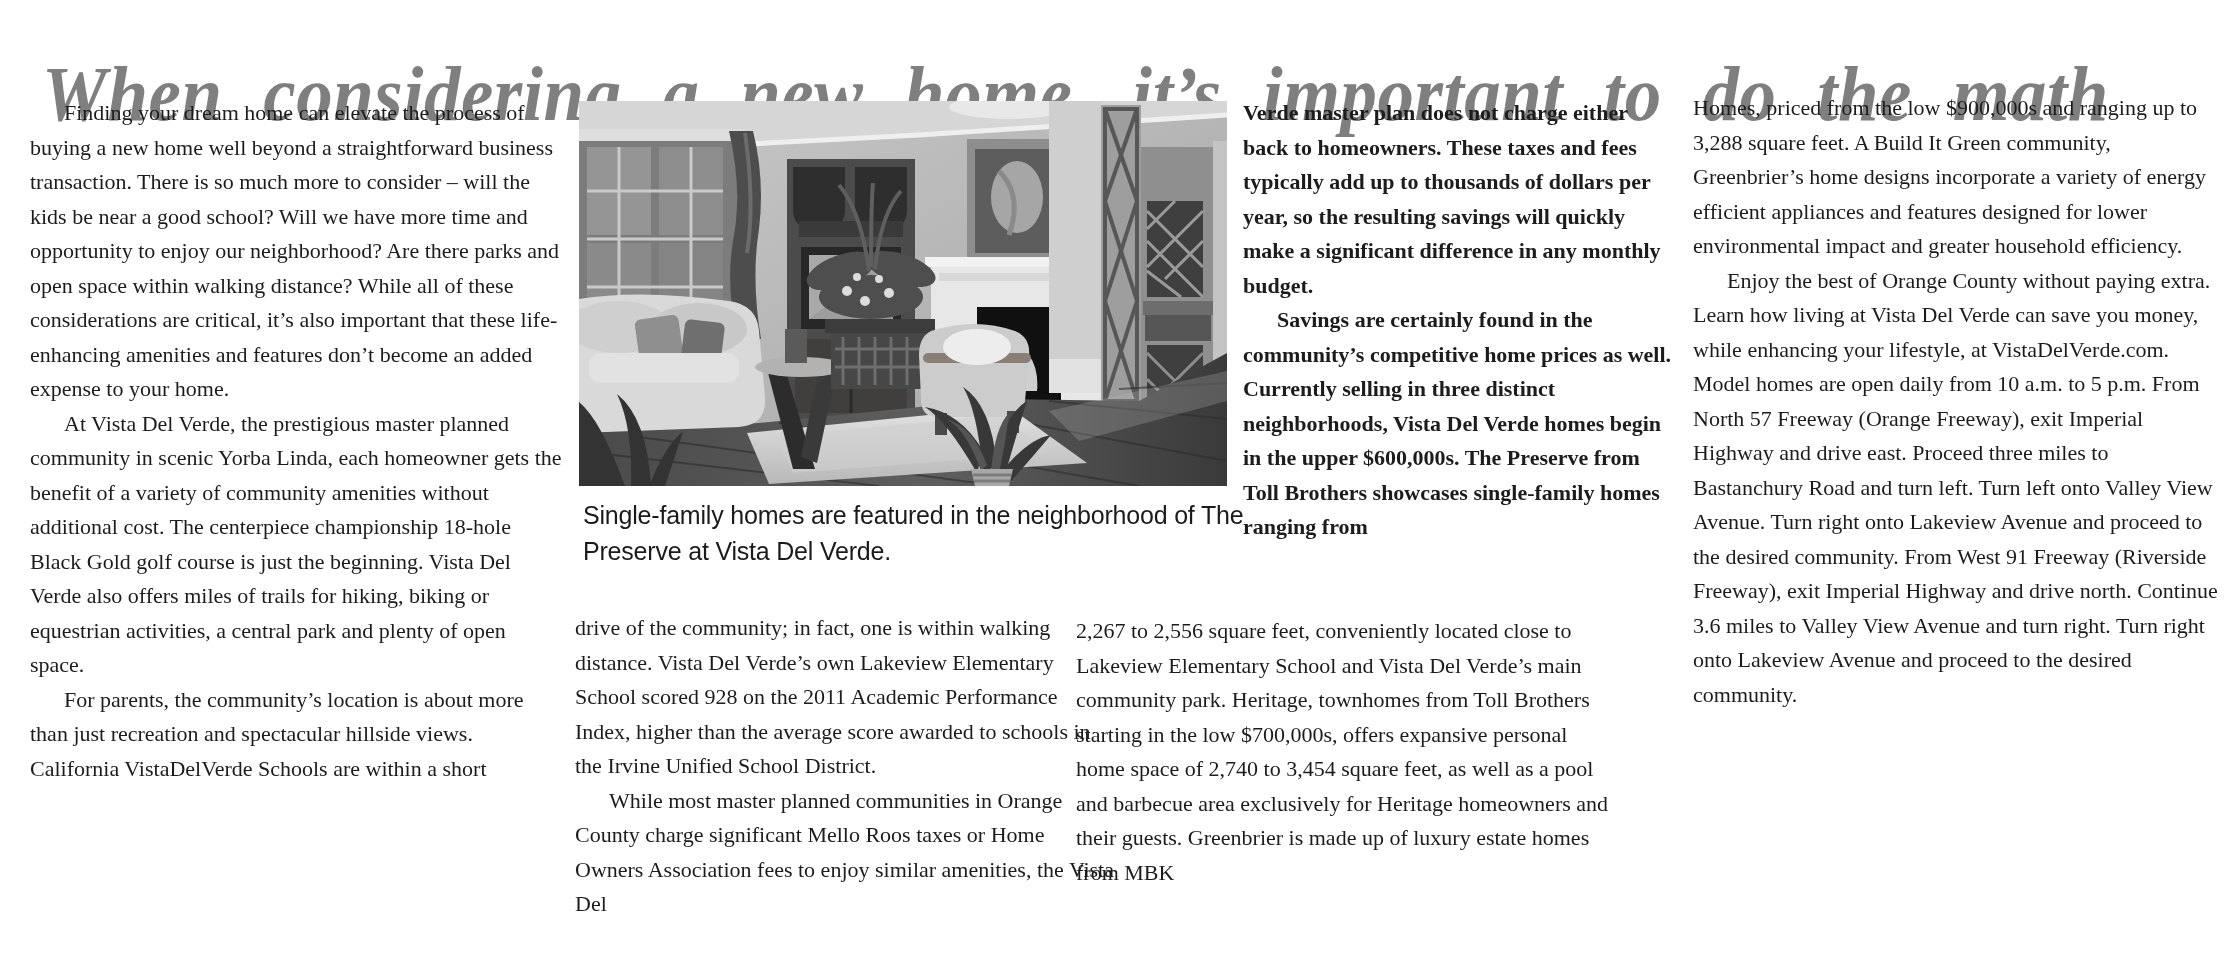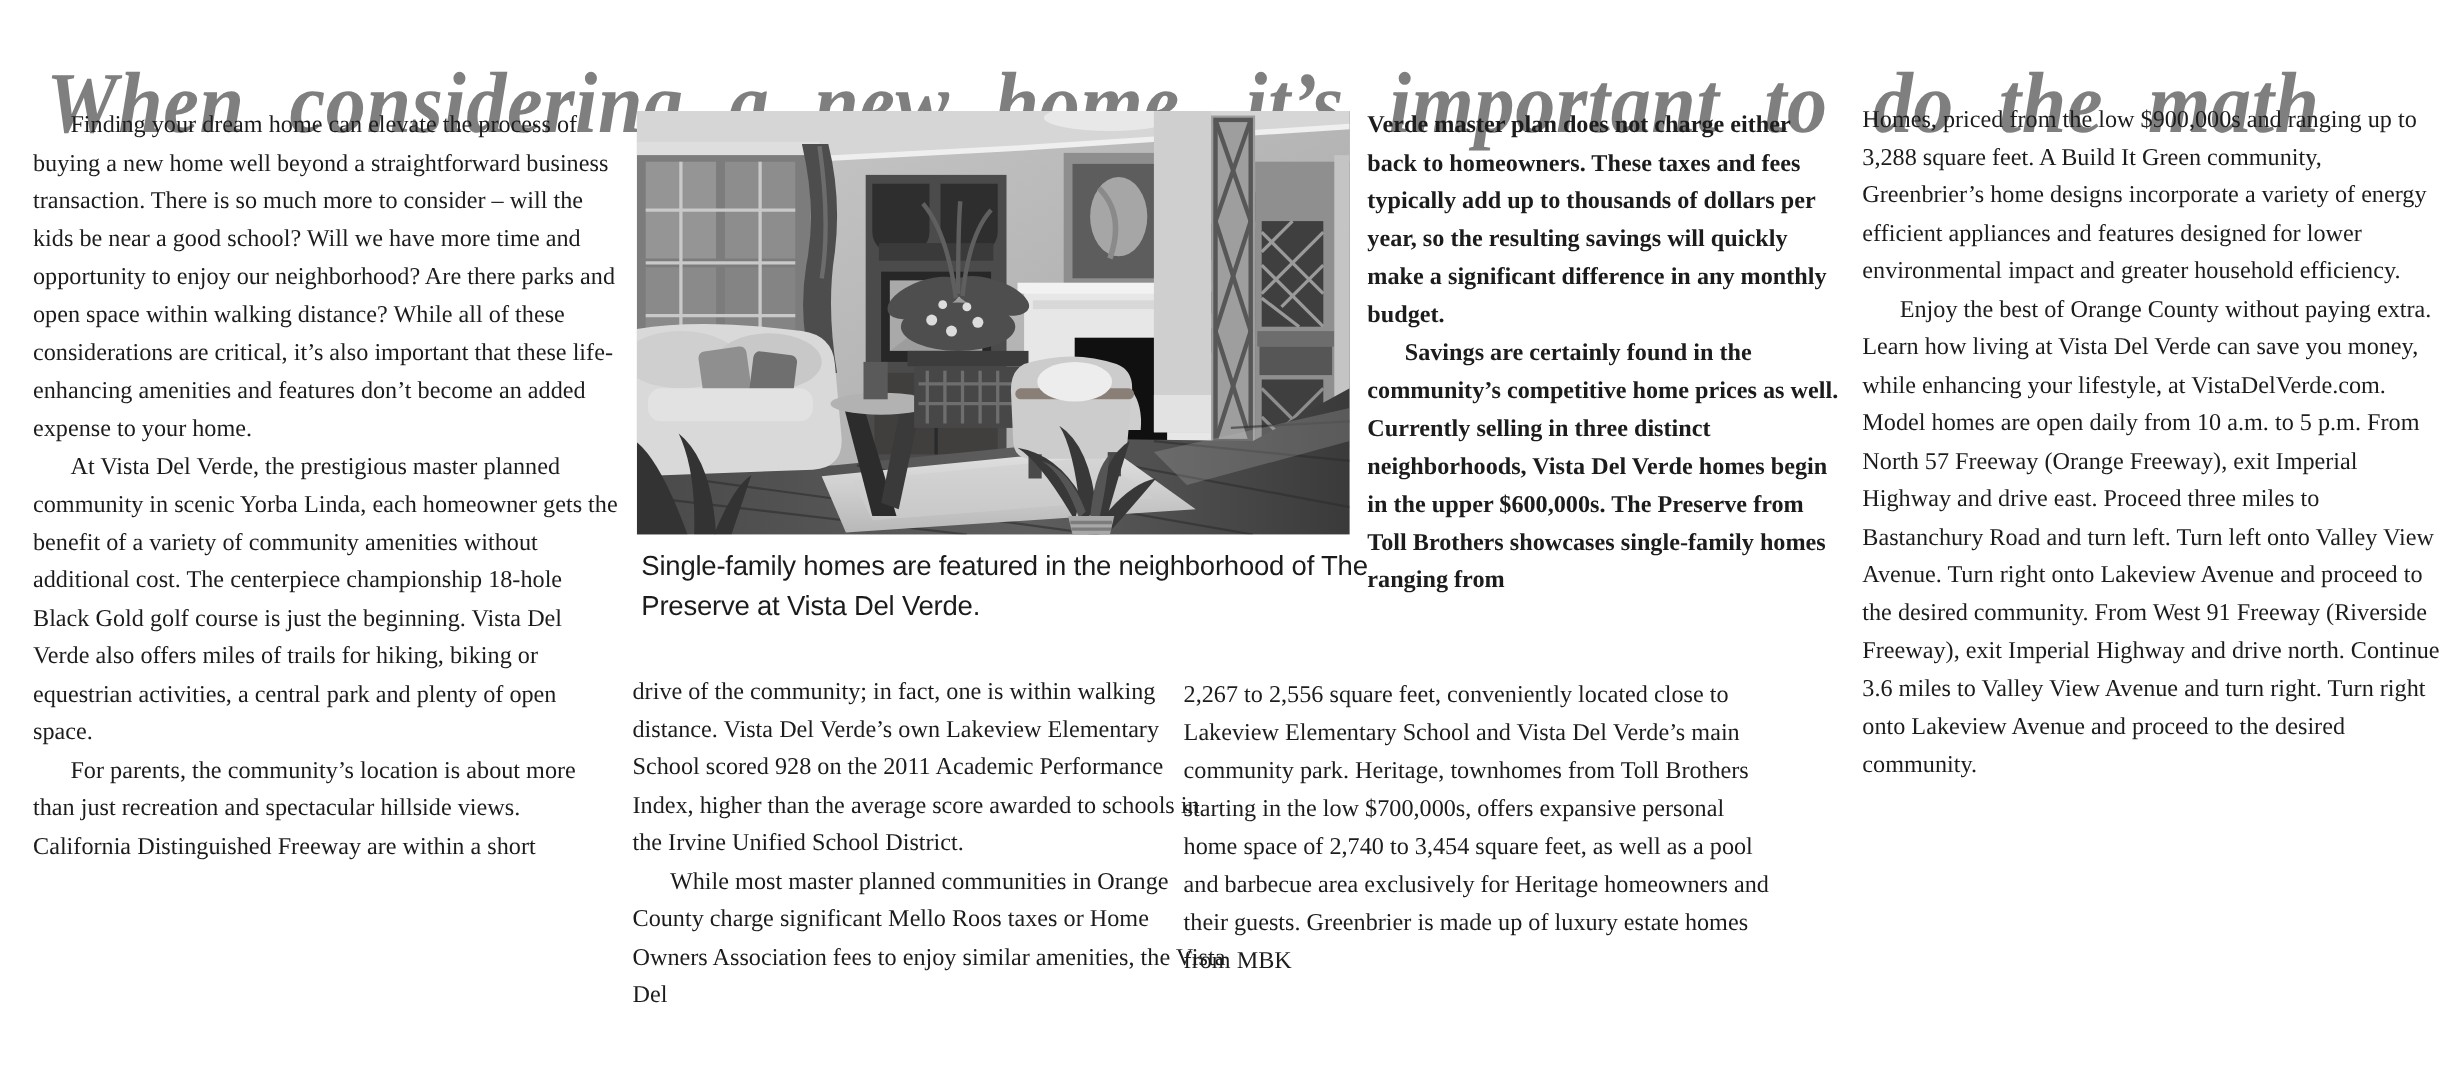--- a/index.html
+++ b/index.html
@@ -61,21 +61,21 @@
 </head>
 <body>
 
 <div>
 
   <h1 class="headline">When considering a new home, it’s important to do the math</h1>
 
   <div id="col1" class="col">
     <p class="indent">Finding your dream home can elevate the process of buying a new home well beyond a straightforward business transaction. There is so much more to consider – will the kids be near a good school? Will we have more time and opportunity to enjoy our neighborhood? Are there parks and open space within walking distance? While all of these considerations are critical, it’s also important that these life-enhancing amenities and features don’t become an added expense to your home.</p>
     <p class="indent">At Vista Del Verde, the prestigious master planned community in scenic Yorba Linda, each homeowner gets the benefit of a variety of community amenities without additional cost. The centerpiece championship 18-hole Black Gold golf course is just the beginning. Vista Del Verde also offers miles of trails for hiking, biking or equestrian activities, a central park and plenty of open space.</p>
-    <p class="indent">For parents, the community’s location is about more than just recreation and spectacular hillside views. California Distinguished Freeway are within a short</p>
+    <p class="indent">For parents, the community’s location is about more than just recreation and spectacular hillside views. California VistaDelVerde Schools are within a short</p>
   </div>
 
   <div class="photo-frame">
     <svg viewBox="0 0 648 385" preserveAspectRatio="none">
       <defs>
         <linearGradient id="wall" x1="0" y1="0" x2="1" y2="1">
           <stop offset="0" stop-color="#c9c9c9"></stop>
             <stop offset="1" stop-color="#a3a3a3"></stop>
         </linearGradient>
         <linearGradient id="floorg" x1="0" y1="0" x2="1" y2="0">

